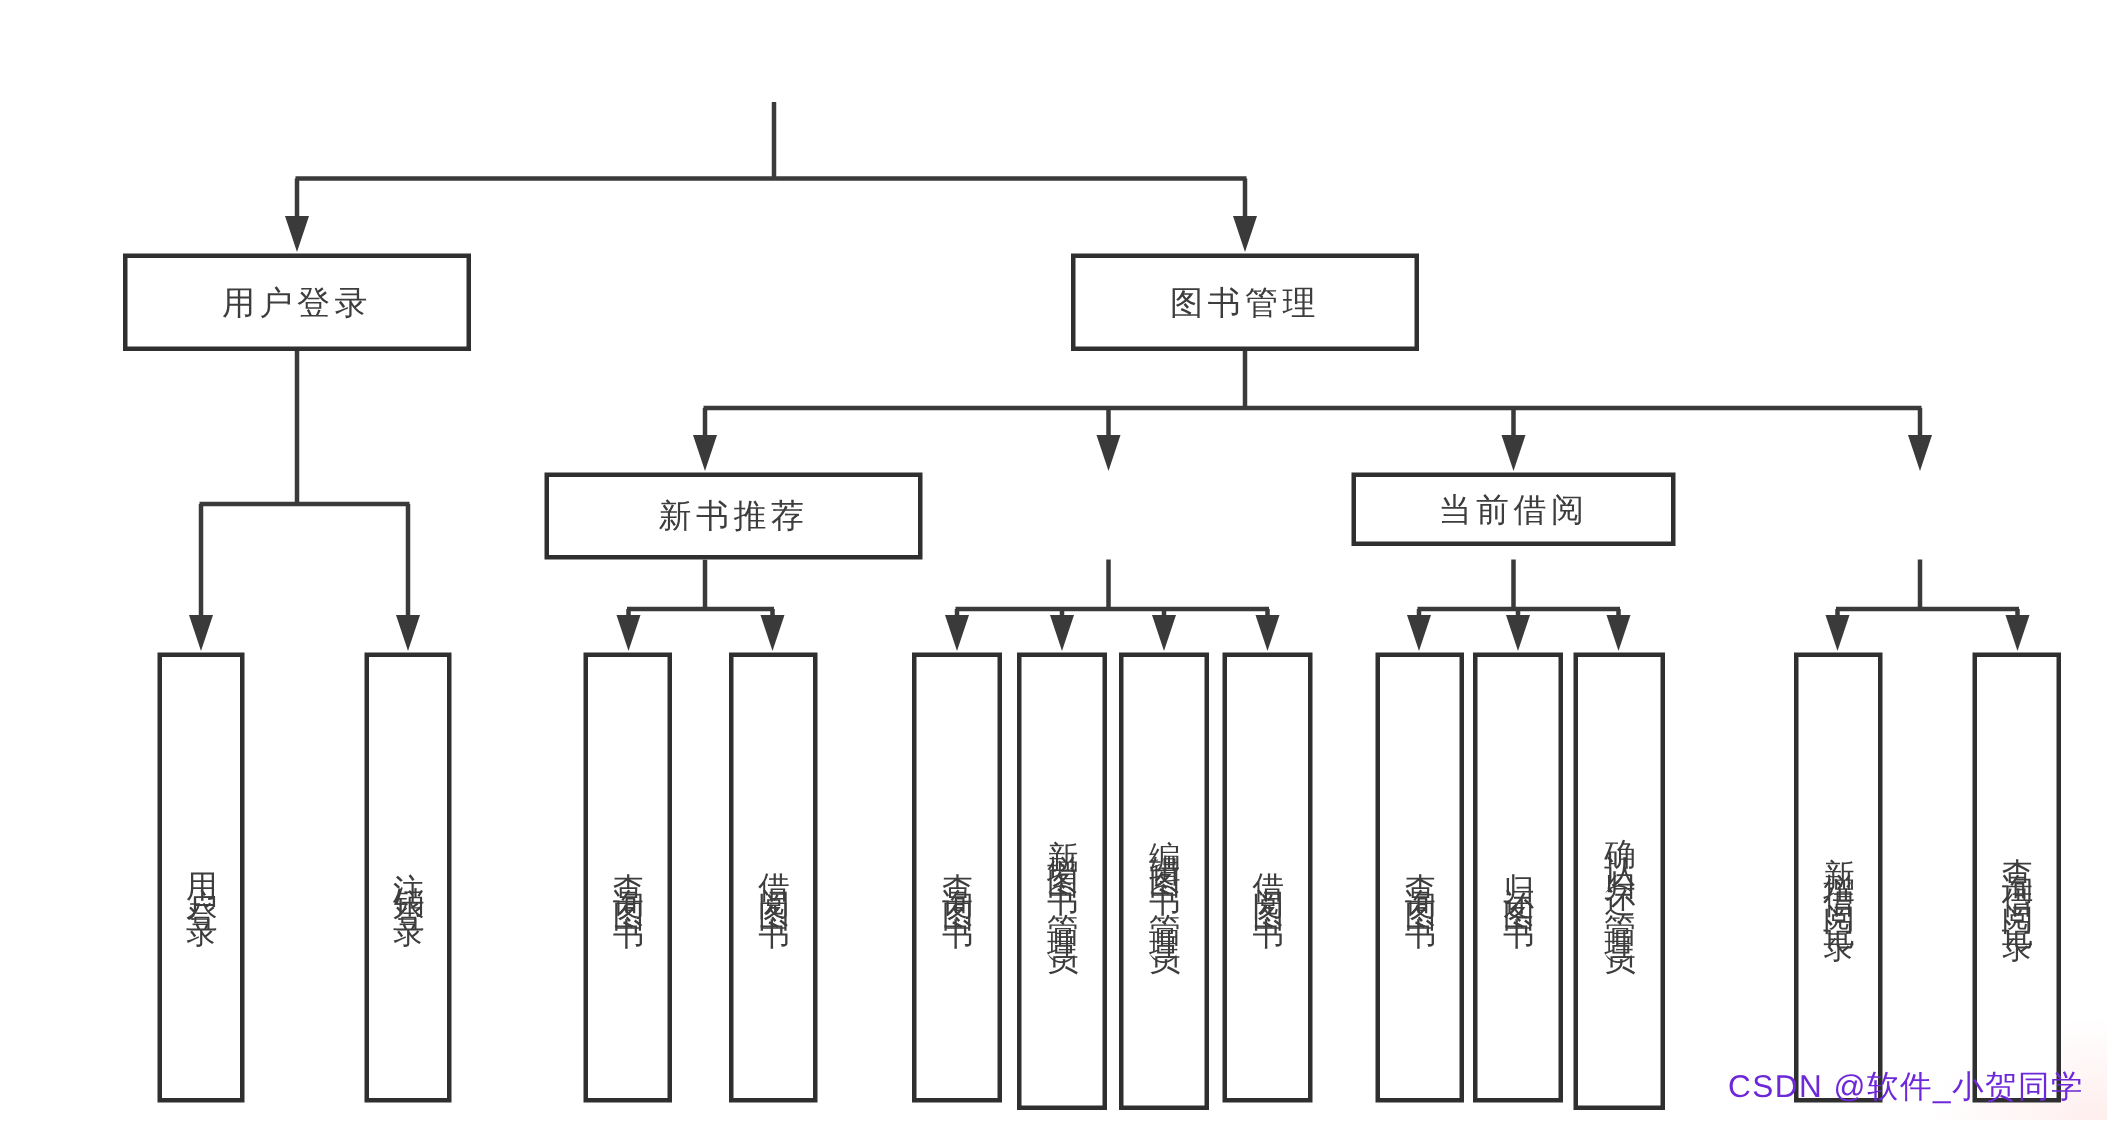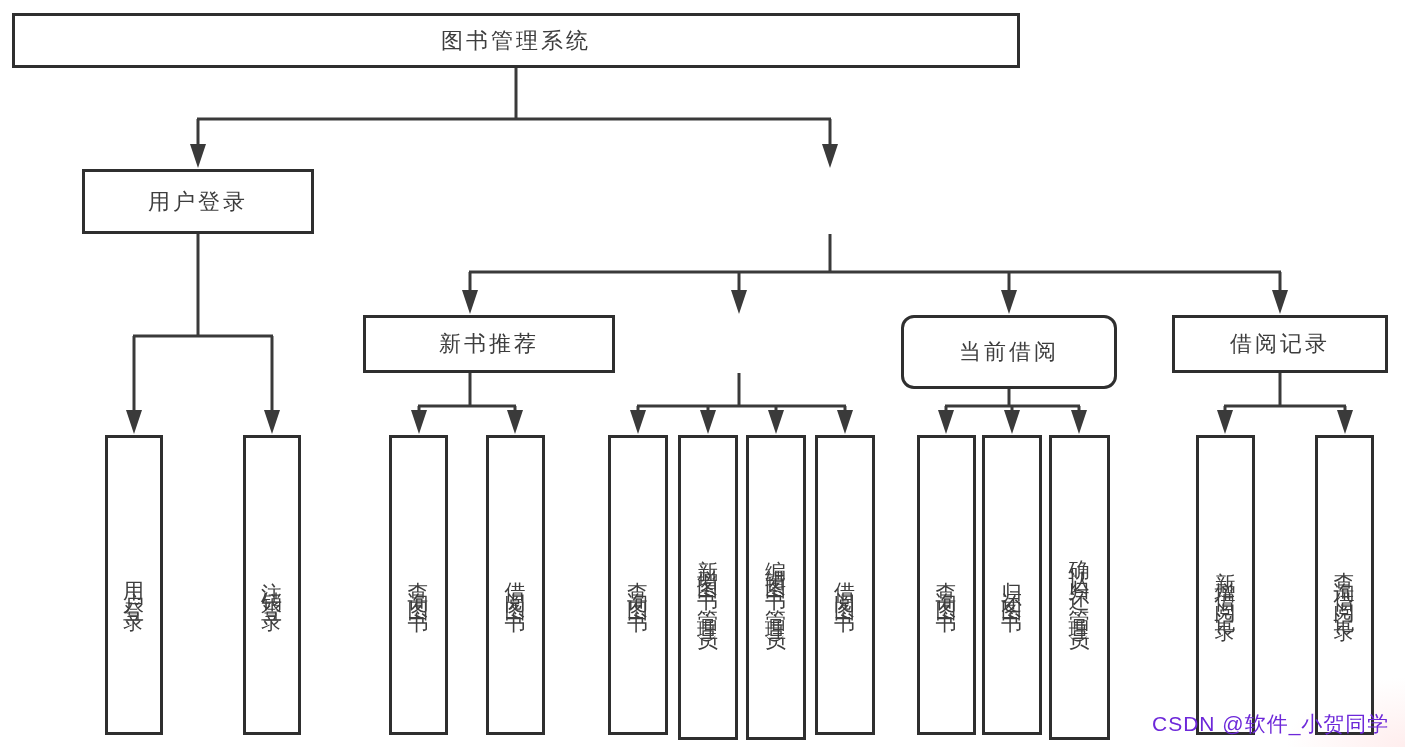--- a/index.html
+++ b/index.html
@@ -91,36 +91,33 @@
       <polygon points="768,410 784,410 776,434"></polygon>
       <polygon points="837,410 853,410 845,434"></polygon>
       <polygon points="938,410 954,410 946,434"></polygon>
       <polygon points="1004,410 1020,410 1012,434"></polygon>
       <polygon points="1071,410 1087,410 1079,434"></polygon>
       <polygon points="1217,410 1233,410 1225,434"></polygon>
       <polygon points="1337,410 1353,410 1345,434"></polygon>
     </g>
   </svg>
 
-  <div class="node h-node" style="left:12px;top:13px;width:1008px;height:55px;">
-    <span>图书管理系统</span>
-  </div>
 
   <div class="node h-node" style="left:82px;top:169px;width:232px;height:65px;">
     <span>用户登录</span>
+  </div>
+  <div class="node h-node" style="left:714px;top:169px;width:232px;height:65px;">
+    <span>图书管理</span>
   </div>
 
   <div class="node h-node" style="left:363px;top:315px;width:252px;height:58px;">
     <span>新书推荐</span>
   </div>
-  <div class="node h-node" style="left:901px;top:315px;width:216px;height:74px;border-radius:13px;">
+  <div class="node h-node" style="left:901px;top:315px;width:216px;height:49px;">
     <span>当前借阅</span>
-  </div>
-  <div class="node h-node" style="left:1172px;top:315px;width:216px;height:58px;">
-    <span>借阅记录</span>
   </div>
 
   <div class="node leaf" style="left:105px;top:435px;width:58px;height:300px;">
     <span class="vtext">用户登录</span>
   </div>
   <div class="node leaf" style="left:243px;top:435px;width:58px;height:300px;">
     <span class="vtext">注销登录</span>
   </div>
 
   <div class="node leaf" style="left:389px;top:435px;width:59px;height:300px;">

